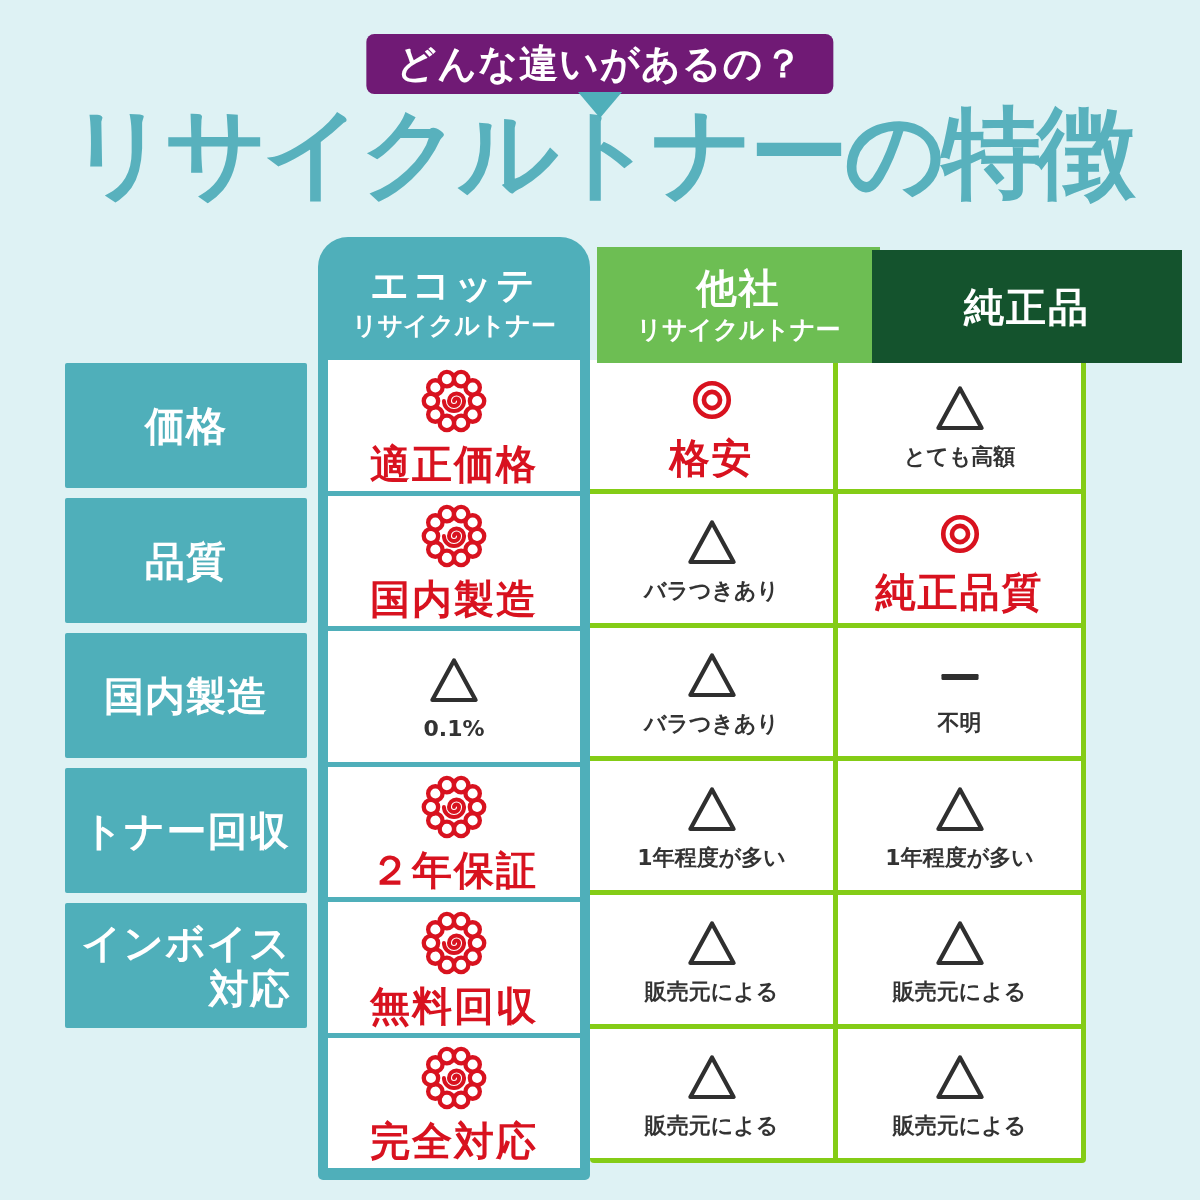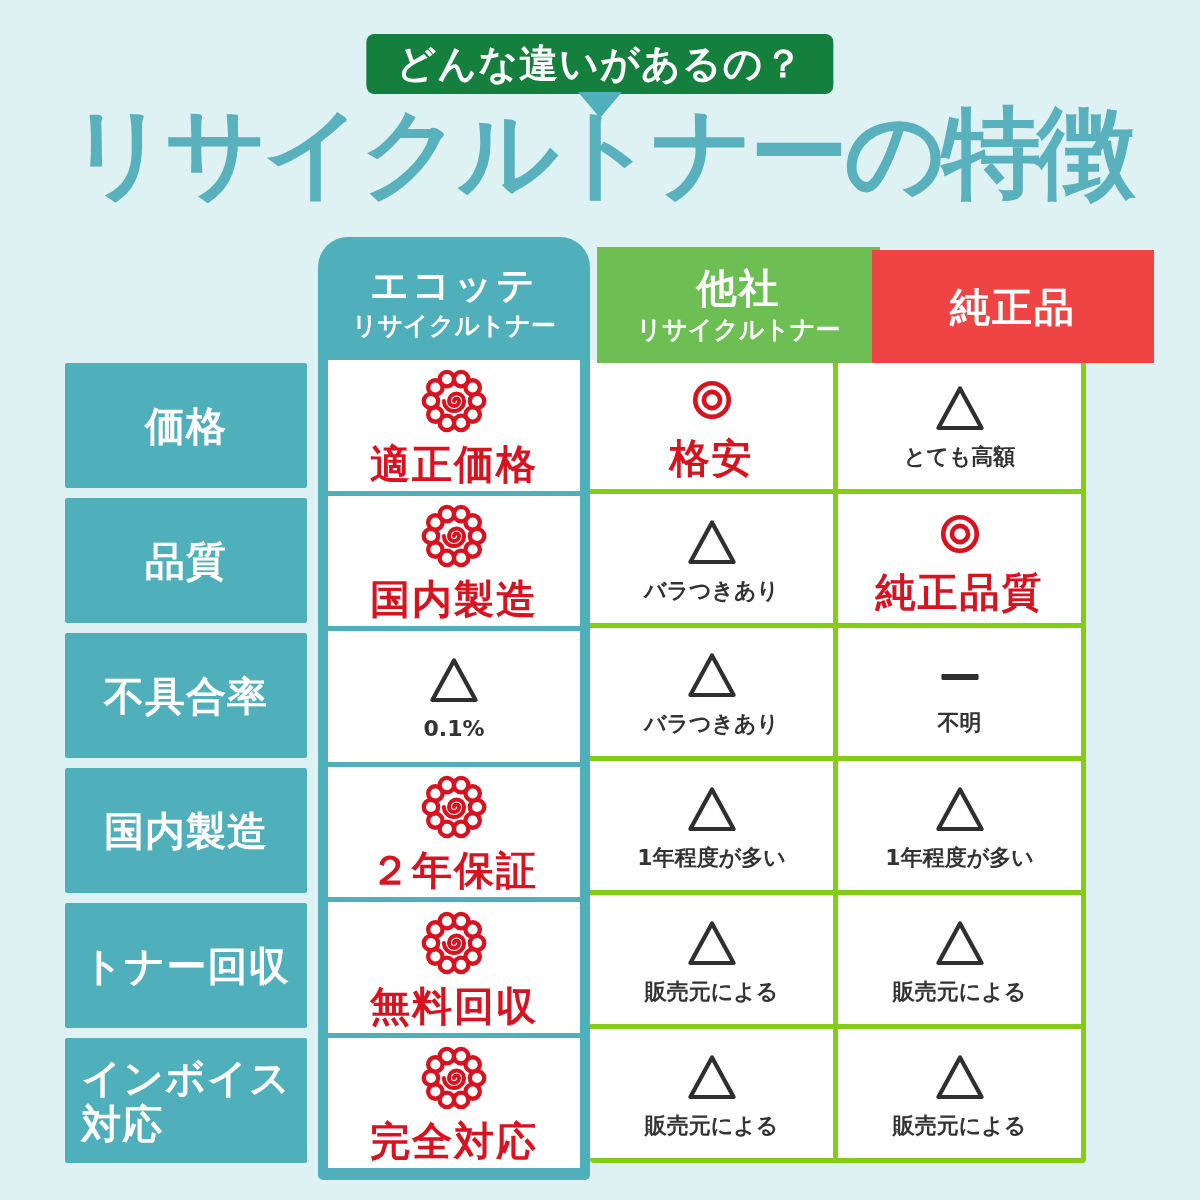--- a/index.html
+++ b/index.html
@@ -6,21 +6,21 @@
   html,body { background:#c9e4ea; }
   .canvas {
     position:relative; width:1200px; height:1200px; margin:0 auto;
     background:#def2f4; overflow:hidden;
     font-family:"DejaVu Sans", sans-serif;
   }
 
   
   .bubble {
     position:absolute; top:34px; left:50%; transform:translateX(-50%);
-    height:60px; padding:0 30px; background:#15803d; border-radius:8px;
+    height:60px; padding:0 30px; background:#701a75; border-radius:8px;
     display:flex; align-items:center; justify-content:center;
     color:#fff; font-size:39px; font-weight:800; letter-spacing:1px; z-index:3;
     white-space:nowrap;
   }
   .bubble-tail {
     position:absolute; top:92px; left:50%; margin-left:-22px;
     width:0; height:0; z-index:3;
     border-left:22px solid transparent; border-right:22px solid transparent;
     border-top:26px solid #4fafba;
   }
@@ -32,21 +32,21 @@
 
   
   .labels {
     position:absolute; left:65px; top:363px; width:242px;
     display:flex; flex-direction:column; gap:10px;
   }
   .row-label {
     height:125px; background:#4fafba; color:#fff;
     font-size:40px; font-weight:800; letter-spacing:1px;
     display:flex; align-items:center; justify-content:center;
-    text-align:left; white-space:pre-line; line-height:1.15; border-radius:2px;
+    text-align:right; white-space:pre-line; line-height:1.15; border-radius:2px;
   }
 
   
   .eco-col {
     position:absolute; left:318px; top:237px; width:272px; height:943px;
     background:#4fafba; border-radius:30px 30px 5px 5px; z-index:2;
   }
   .eco-header {
     height:123px; display:flex; flex-direction:column;
     align-items:center; justify-content:center; padding-top:8px;
@@ -59,21 +59,21 @@
     display:flex; flex-direction:column; gap:5px;
   }
 
   
   .hdr {
     position:absolute; z-index:2; color:#fff; font-weight:800;
     display:flex; flex-direction:column; align-items:center; justify-content:center;
     text-align:center;
   }
   .hdr-tasha  { left:597px; top:247px; width:283px; height:116px; background:#6dbe53; }
-  .hdr-junsei { left:872px; top:250px; width:282px; height:113px; background:#ef4444; }
+  .hdr-junsei { left:872px; top:250px; width:310px; height:113px; background:#14532d; }
   .hdr .l1 { font-size:40px; line-height:1.25; letter-spacing:2px; }
   .hdr .l2 { font-size:25px; line-height:1.35; }
 
   .data-grid {
     position:absolute; left:590px; top:360px; width:496px; height:803px;
     background:#84cc16; padding:0 5px 5px 0;
     display:grid; grid-template-columns:1fr 1fr;
     grid-template-rows:repeat(6, 1fr); gap:5px;
     border-radius:0 0 4px 4px;
   }
@@ -134,21 +134,20 @@
   <div class="bubble">
     <span>どんな違いがあるの？</span>
   </div>
   <div class="bubble-tail"></div>
 
   <h1 class="page-title">リサイクルトナーの特徴</h1>
 
   <div class="labels">
     <div class="row-label">価格</div>
     <div class="row-label">品質</div>
-    <div class="row-label">不具合率</div>
     <div class="row-label">国内製造</div>
     <div class="row-label">トナー回収</div>
     <div class="row-label">インボイス
 対応</div>
   </div>
 
   <div class="eco-col">
     <div class="eco-header">
       <div class="l1">エコッテ</div>
       <div class="l2">リサイクルトナー</div>

